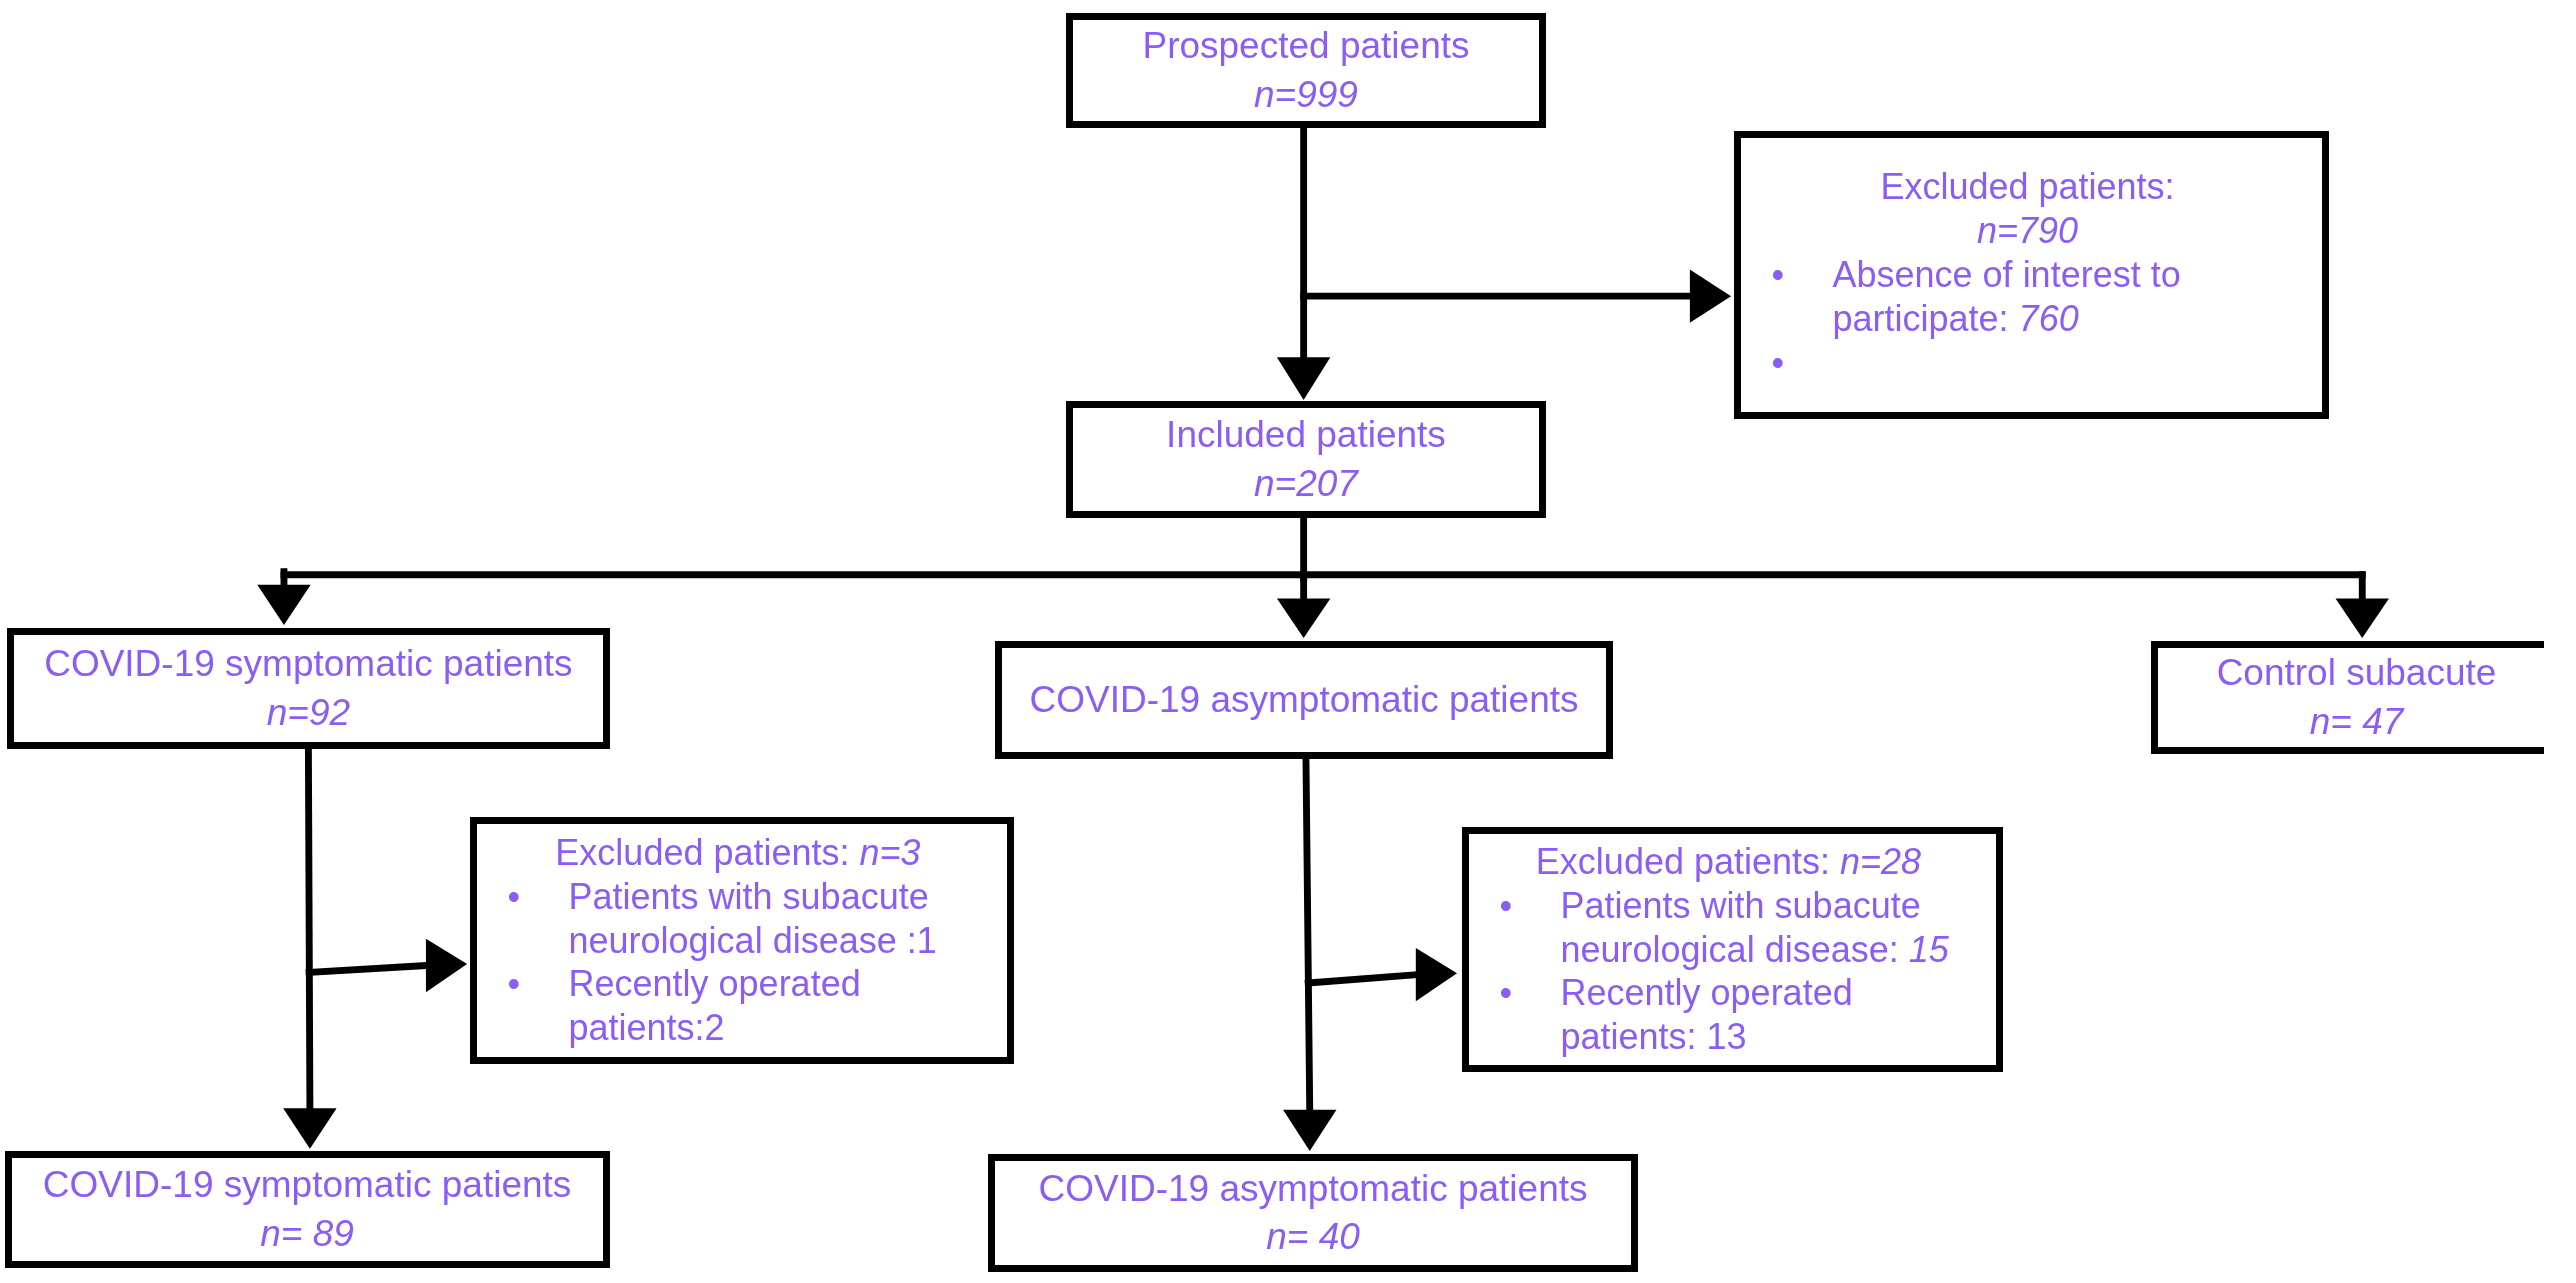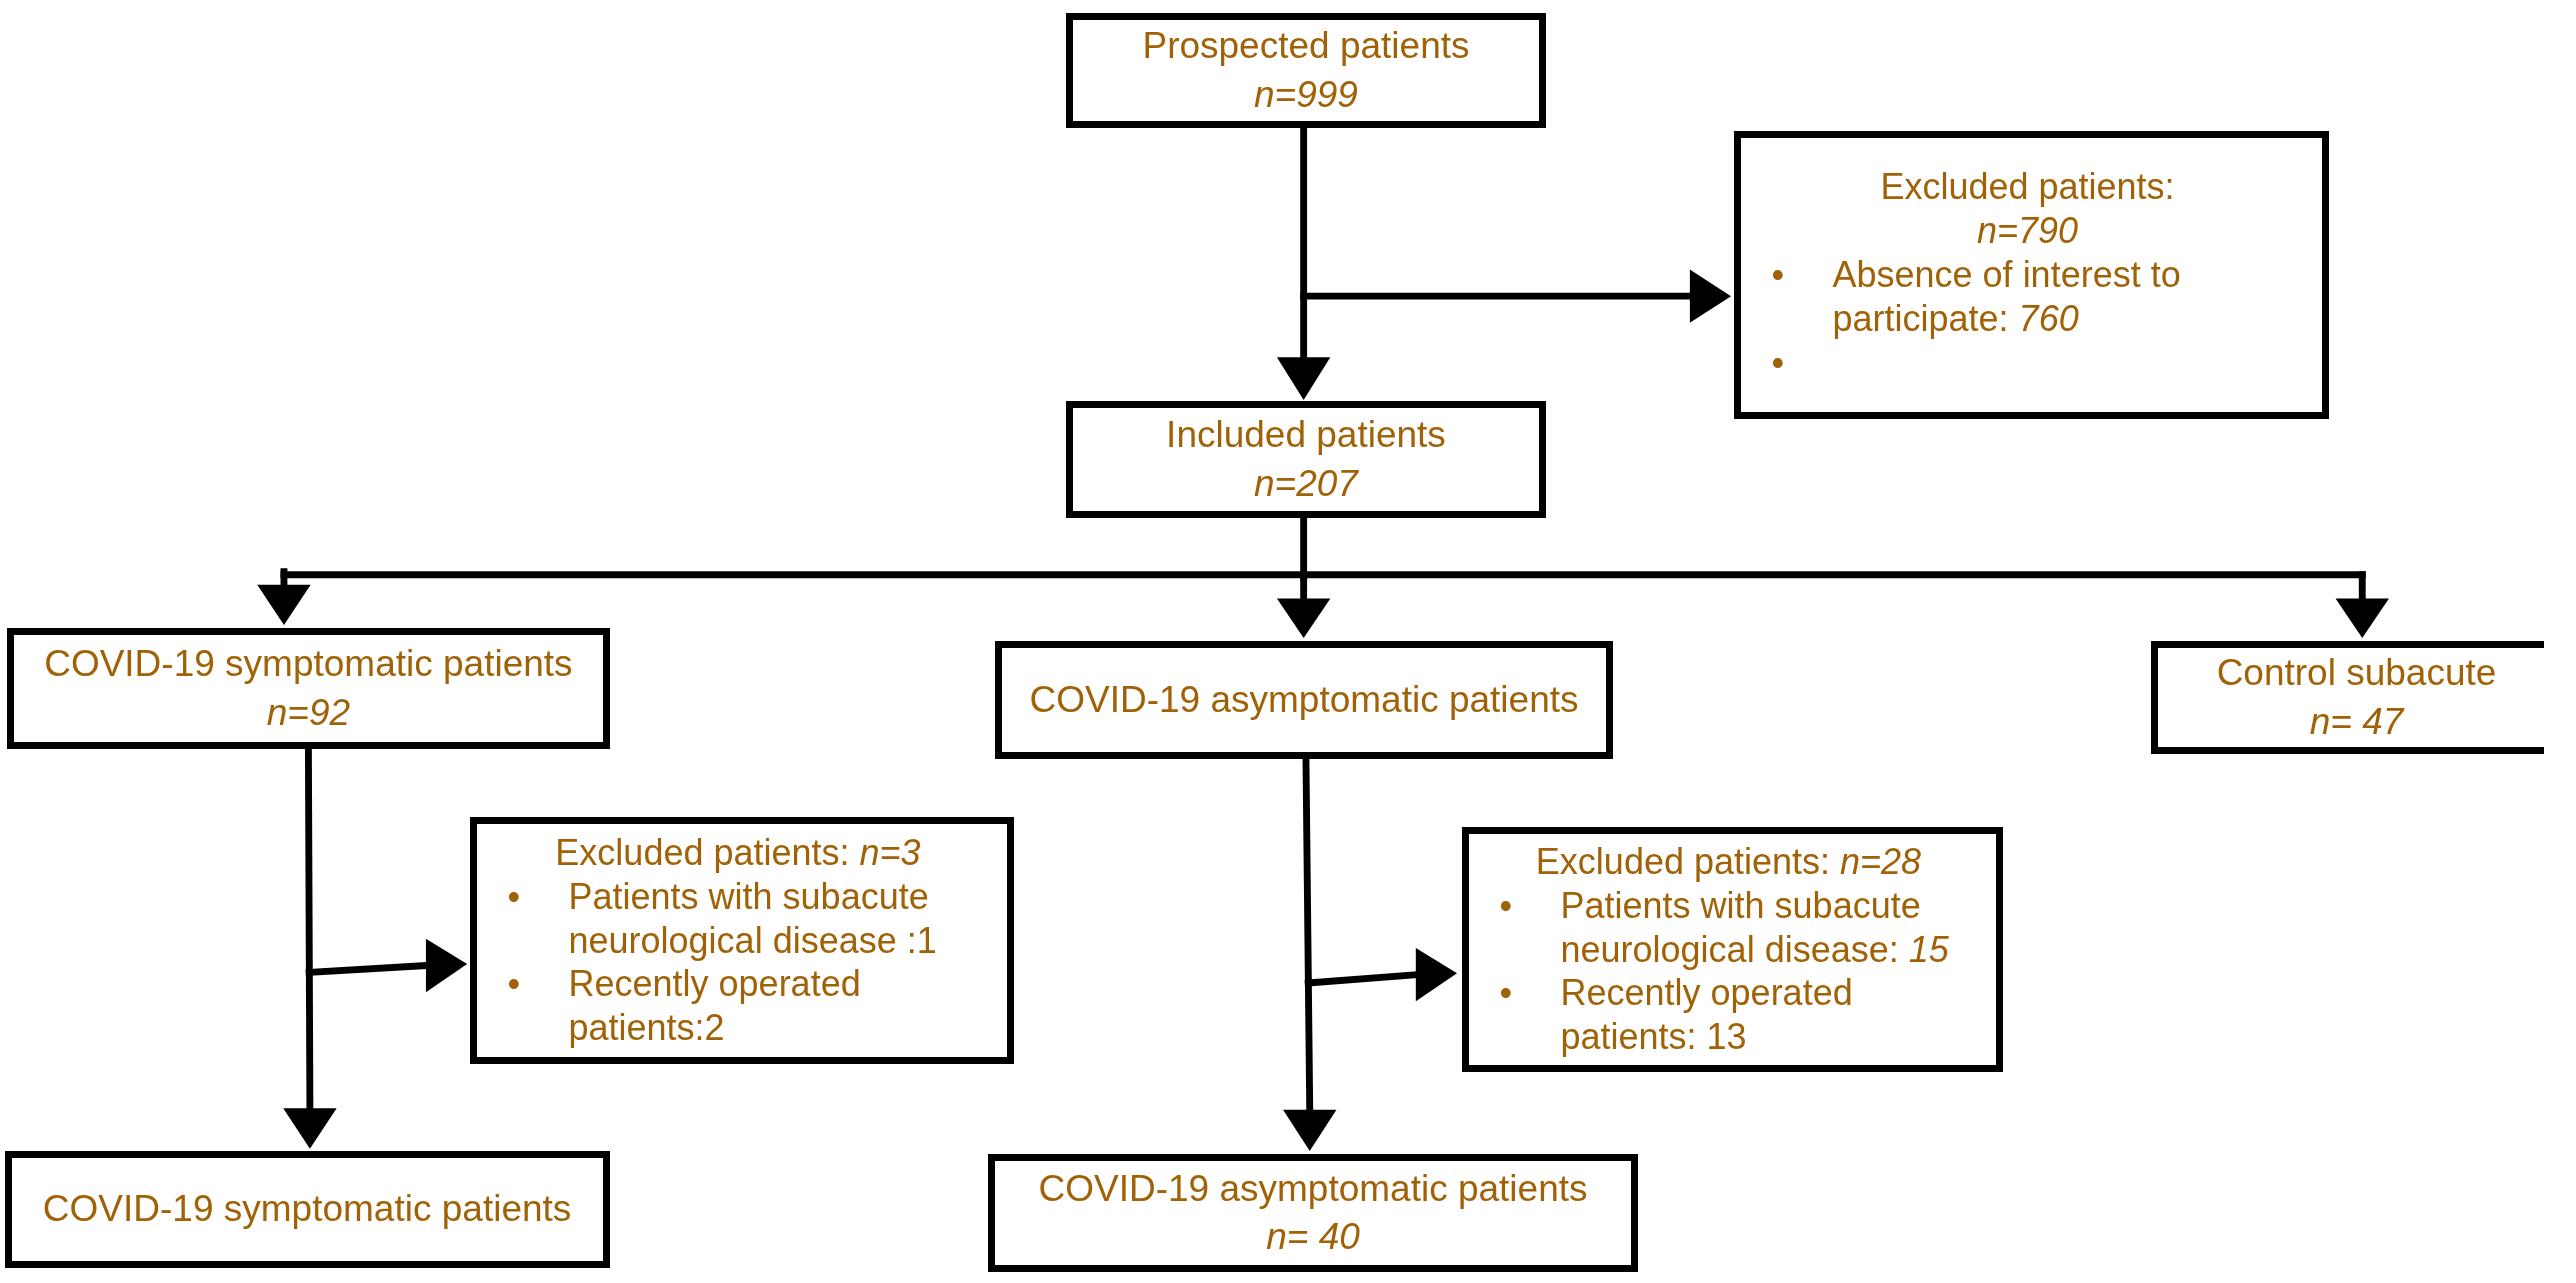--- a/index.html
+++ b/index.html
@@ -1,21 +1,21 @@
 <!DOCTYPE html>
 <html style="font-size:12.2px"><head>
 <meta charset="utf-8">
 <style>
   html,body{margin:0;padding:0;background:#ffffff;}
   .canvas{
     position:relative;
     width:2544px;height:1283px;
     background:#ffffff;
     font-family:"Liberation Sans", sans-serif;
-    color:#a16207;
+    color:#8b5cf6;
     overflow:hidden;
   }
   .connectors{position:absolute;left:0;top:0;width:2576px;height:1283px;}
   .connectors line{stroke:#000;stroke-width:9;stroke-linecap:square;}
   .connectors polygon{fill:#000;stroke:none;}
   .box{
     position:absolute;box-sizing:border-box;
     border:7.6px solid #000;background:#fff;
     display:flex;flex-direction:column;justify-content:center;
     text-align:center;font-size:37px;line-height:1.3;
@@ -110,20 +110,21 @@
       <span class="nw"><span>Patients with subacute</span><br><span>neurological disease: </span><span class="it">15</span></span>
     </div>
     <div class="brow">
       <span class="bullet-marker">•</span>
       <span class="nw"><span>Recently operated</span><br><span>patients: </span><span>13</span></span>
     </div>
   </div>
 
   <div class="box" style="left:4.6px;top:1151px;width:605px;height:117px">
     <div class="nw">COVID-19 symptomatic patients</div>
+    <div class="nw it">n= 89</div>
   </div>
 
   <div class="box" style="left:988px;top:1154px;width:650px;height:118px">
     <div class="nw">COVID-19 asymptomatic patients</div>
     <div class="nw it">n= 40</div>
   </div>
 
 </div>
 
 

